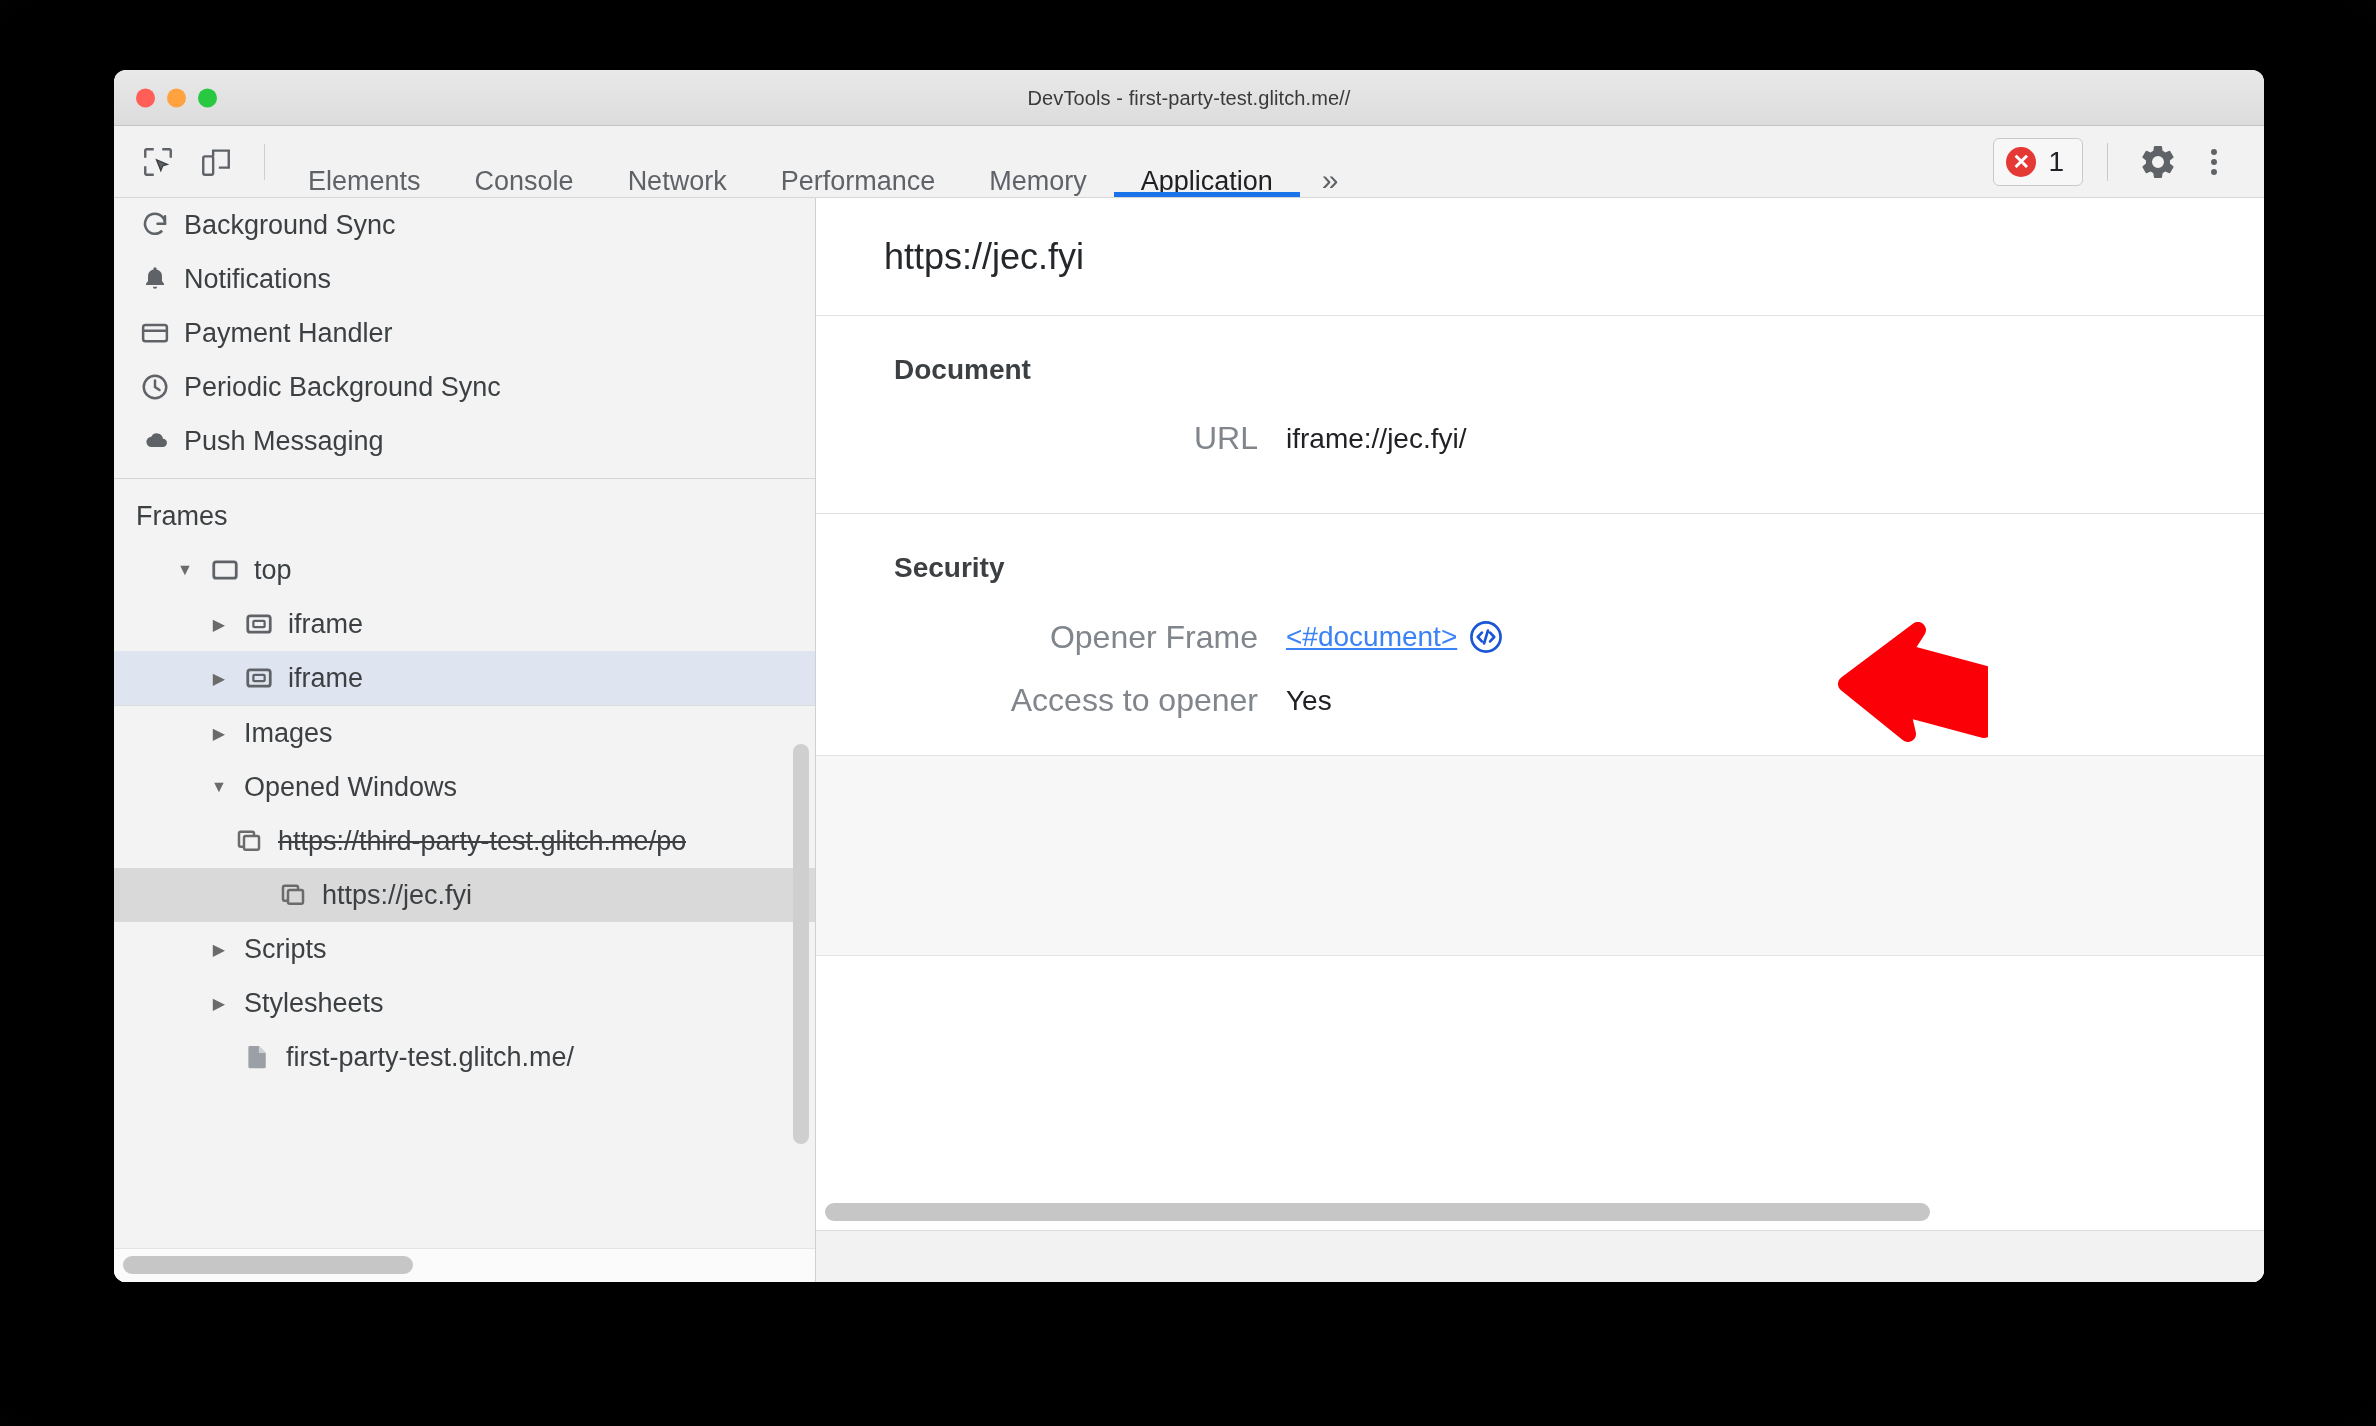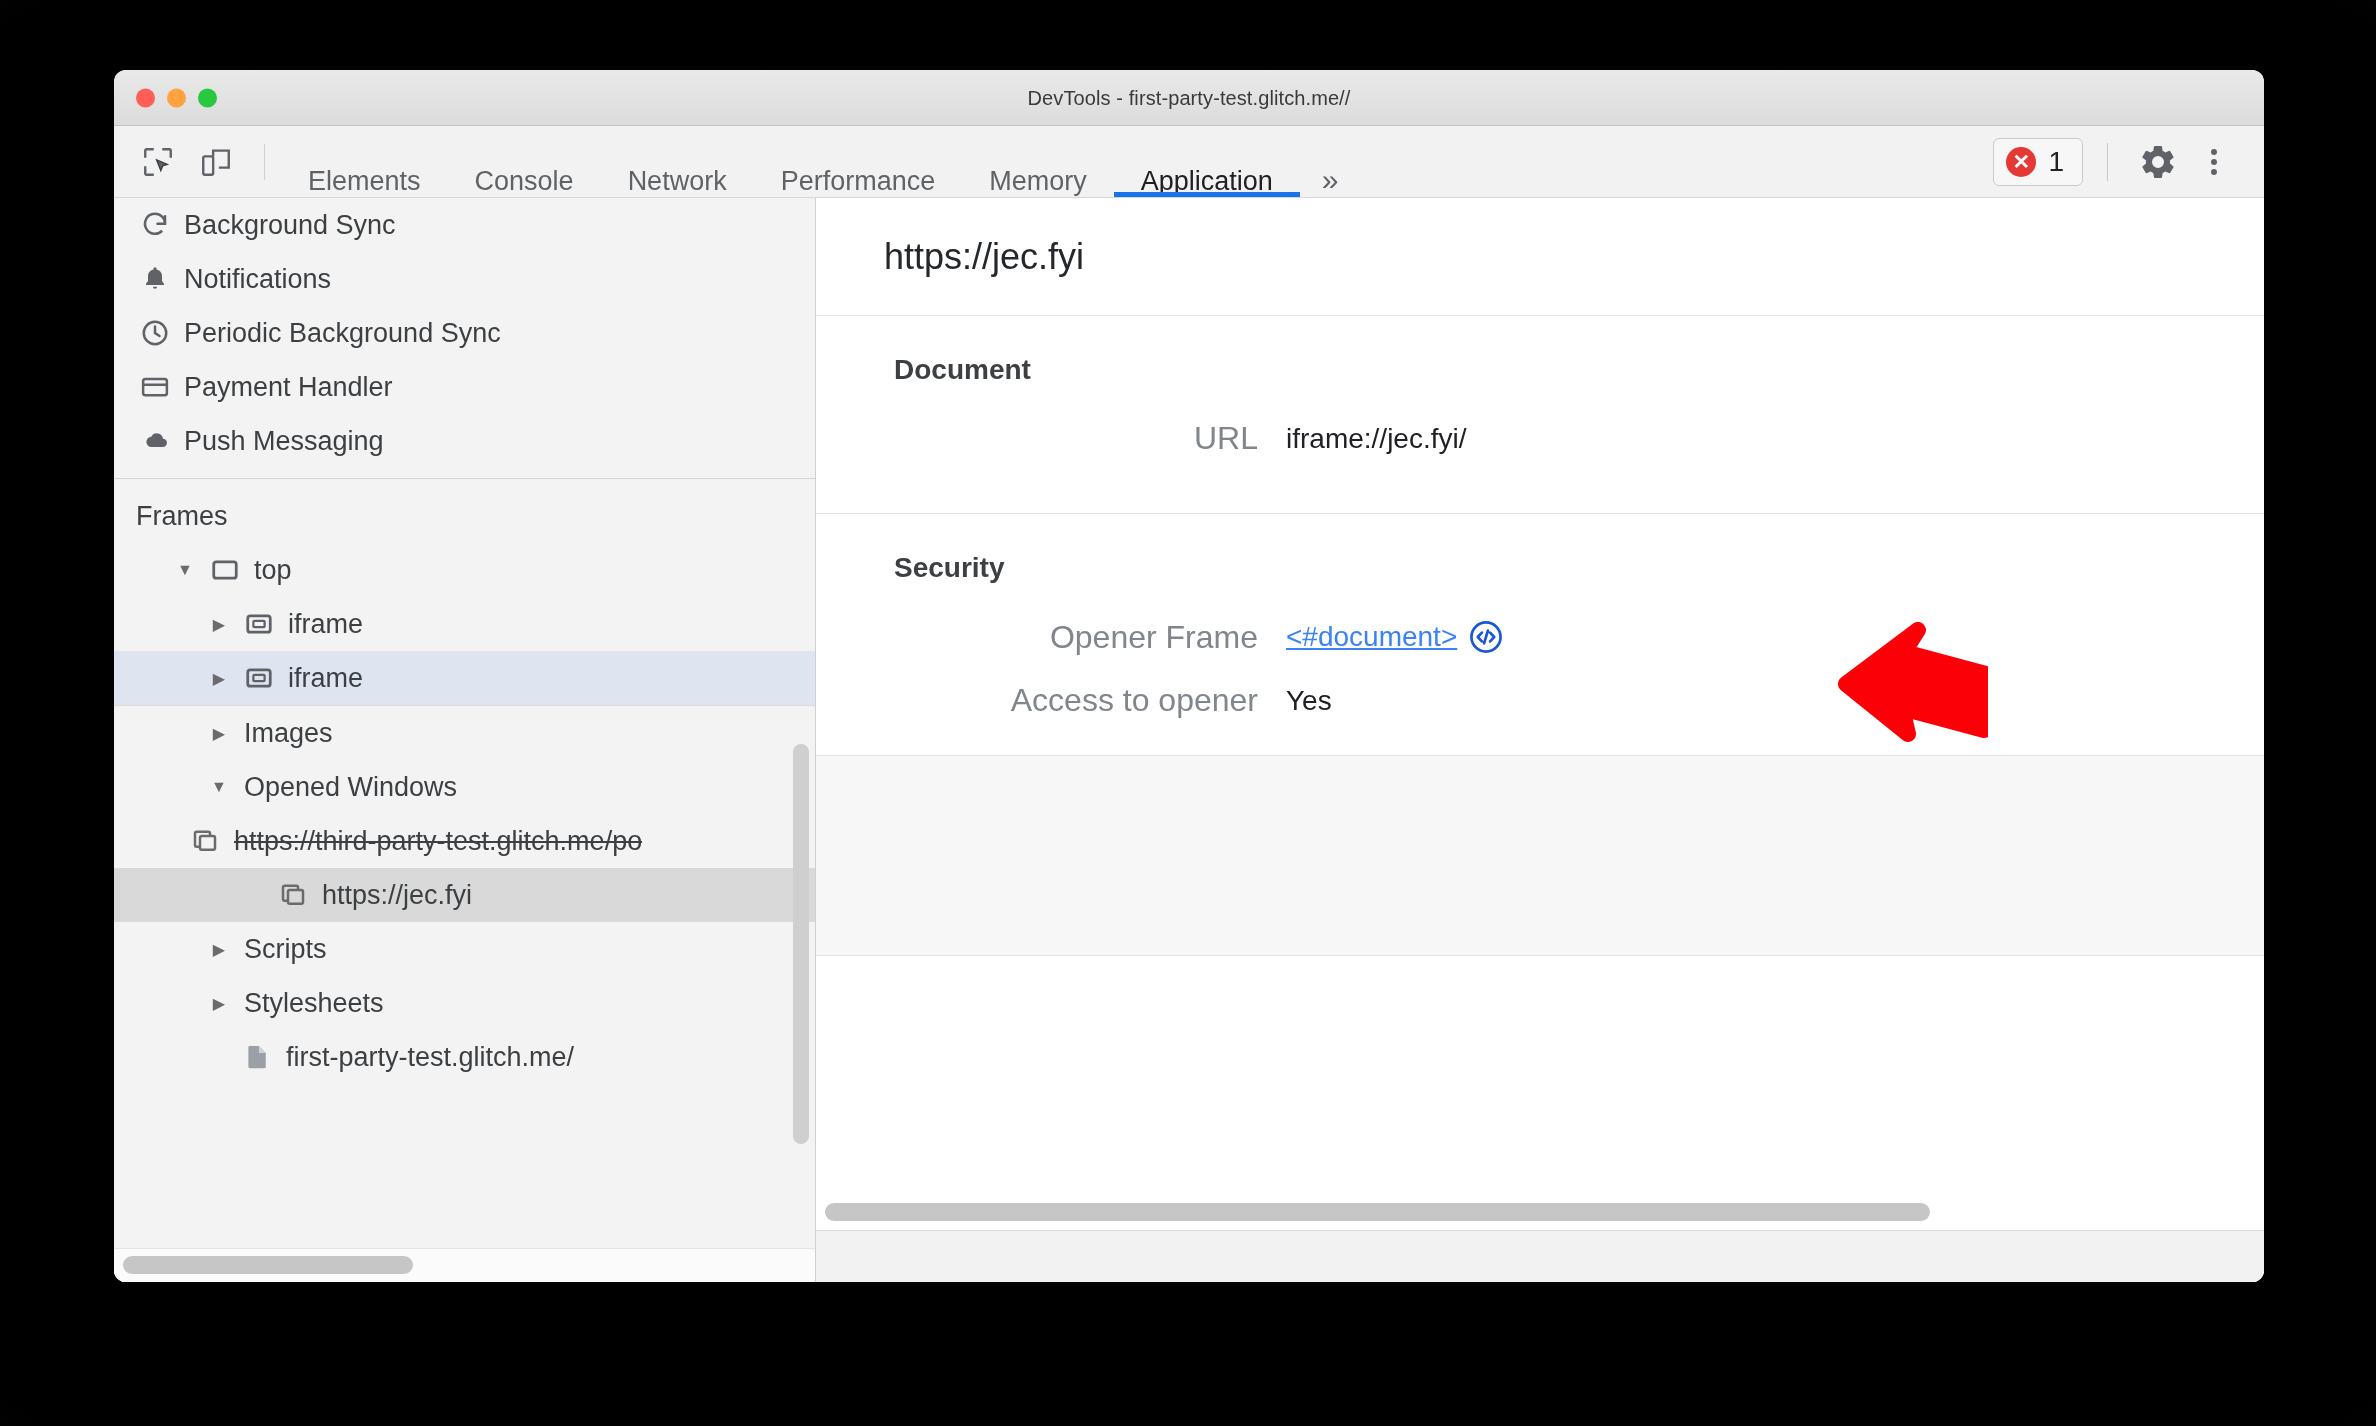--- a/index.html
+++ b/index.html
@@ -253,35 +253,35 @@
                 <path d="M12 2.5a1.3 1.3 0 011.3 1.3v.6A5.6 5.6 0 0117.6 10v3.5l1.6 2.2v1H4.8v-1l1.6-2.2V10a5.6 5.6 0 014.3-5.6v-.6A1.3 1.3 0 0112 2.5z"></path>
                 <path d="M10.3 18.2h3.4a1.7 1.7 0 01-3.4 0z"></path>
               </svg>
             </span>
             <span class="label">Notifications</span>
           </div>
 
           <div class="row" style="padding-left:26px">
             <span class="ico">
               <svg width="30" height="30" viewBox="0 0 24 24" fill="none" stroke="#5f6368" stroke-width="2">
+                <rect x="2.5" y="5.5" width="19" height="13" rx="1.8"></rect>
+                <path d="M2.5 10.2h19"></path>
+              </svg>
+            </span>
+            <span class="label">Payment Handler</span>
+          </div>
+
+          <div class="row" style="padding-left:26px">
+            <span class="ico">
+              <svg width="30" height="30" viewBox="0 0 24 24" fill="none" stroke="#5f6368" stroke-width="2">
                 <circle cx="12" cy="12" r="9"></circle>
                   <path d="M12 6.8V12l3.6 2.4" stroke-linecap="round"></path>
               </svg>
             </span>
             <span class="label">Periodic Background Sync</span>
-          </div>
-
-          <div class="row" style="padding-left:26px">
-            <span class="ico">
-              <svg width="30" height="30" viewBox="0 0 24 24" fill="none" stroke="#5f6368" stroke-width="2">
-                <rect x="2.5" y="5.5" width="19" height="13" rx="1.8"></rect>
-                <path d="M2.5 10.2h19"></path>
-              </svg>
-            </span>
-            <span class="label">Payment Handler</span>
           </div>
 
           <div class="row" style="padding-left:26px">
             <span class="ico">
               <svg width="30" height="30" viewBox="0 0 24 24" fill="#5f6368">
                 <path d="M18.4 10.2a5 5 0 00-9.4-1.6 4.1 4.1 0 00.4 8.2h8.7a3.3 3.3 0 00.3-6.6z"></path>
               </svg>
             </span>
             <span class="label">Push Messaging</span>
           </div>
@@ -328,21 +328,21 @@
           <div class="row" style="padding-left:90px">
             <span class="twisty">▶</span>
             <span class="label" style="margin-left:10px">Images</span>
           </div>
 
           <div class="row" style="padding-left:90px">
             <span class="twisty">▼</span>
             <span class="label" style="margin-left:10px">Opened Windows</span>
           </div>
 
-          <div class="row clipped" style="padding-left:76px">
+          <div class="row clipped" style="padding-left:120px">
             <span class="ico">
               <svg width="30" height="30" viewBox="0 0 24 24" fill="none" stroke="#6b6b6b" stroke-width="2">
                 <rect x="8" y="8" width="12" height="11" rx="1.4"></rect>
                 <path d="M16 8V6a1.4 1.4 0 00-1.4-1.4H5.4A1.4 1.4 0 004 6v9.2A1.4 1.4 0 005.4 16.6H8"></path>
               </svg>
             </span>
             <span class="label strike">https://third-party-test.glitch.me/po</span>
           </div>
 
           <div class="row sel-grey clipped" style="padding-left:164px">

